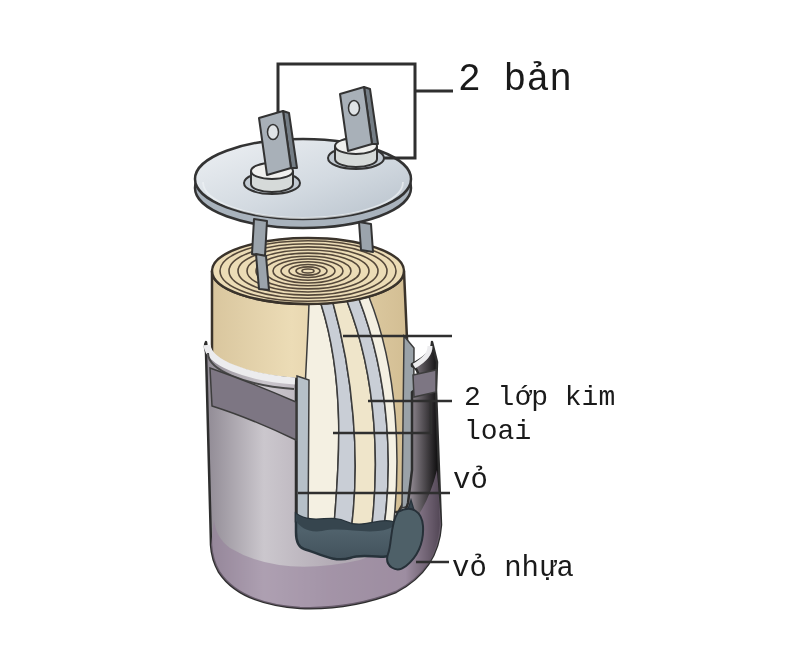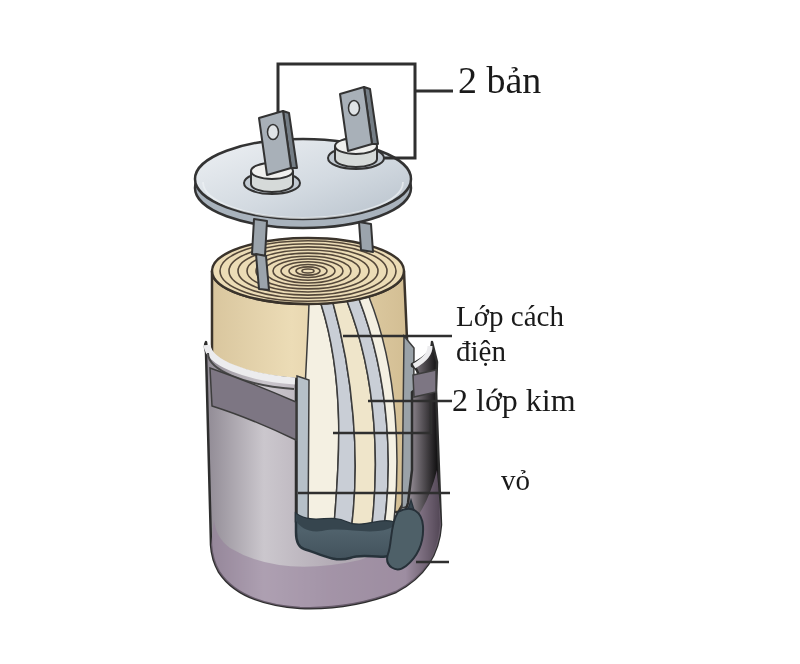--- a/index.html
+++ b/index.html
@@ -3,27 +3,27 @@
 <meta charset="utf-8">
 <style>
   html,body{margin:0;padding:0;background:#ffffff;}
   #stage{
     position:relative;width:800px;height:664px;background:#ffffff;overflow:hidden;
     font-family:"Liberation Sans","DejaVu Sans",sans-serif;
   }
   #art{position:absolute;left:0;top:0;}
   .lbl{
     position:absolute;color:#1a1a1a;white-space:nowrap;
-    font-family:Liberation Serif, serif;
+    font-family:Liberation Mono, monospace;
   }
   .lbl .ln{display:block;}
   #lbl-terminals{left:458px;top:58px;font-size:38px;line-height:1.16;}
   #lbl-insulation{left:456px;top:299px;font-size:29px;line-height:1.22;}
-  #lbl-metal{left:452px;top:381px;font-size:32px;line-height:1.22;}
-  #lbl-aluminum{left:453px;top:463px;font-size:29px;line-height:1.22;margin-left:48px;}
+  #lbl-metal{left:464px;top:381px;font-size:28px;line-height:1.22;}
+  #lbl-aluminum{left:453px;top:463px;font-size:29px;line-height:1.22;}
   #lbl-plastic{left:452px;top:551px;font-size:29px;line-height:1.22;}
 </style>
 </head>
 <body>
 
 <div id="stage">
   <svg id="art" width="800" height="664" viewBox="0 0 800 664">
     <defs>
       <linearGradient id="lidGrad" x1="0" y1="0" x2="1" y2="1">
         <stop offset="0" stop-color="#eef1f4"></stop>
@@ -163,26 +163,26 @@
       <path d="M368,401 L452,401 M333,433 L431,433 L431,401"></path>
       <path d="M298,493 L450,493"></path>
       <path d="M416,562 L449,562"></path>
     </g>
   </svg>
 
   <div class="lbl" id="lbl-terminals">
     <span class="ln">2 bản</span>
   </div>
 
-  <div class="lbl" id="lbl-insulation">
-    <span class="ln">Lớp cách</span>
-    <span class="ln">điện</span>
-  </div>
 
   <div class="lbl" id="lbl-metal">
     <span class="ln">2 lớp kim</span>
+    <span class="ln">loai</span>
   </div>
 
   <div class="lbl" id="lbl-aluminum">
     <span class="ln">vỏ</span>
   </div>
 
+  <div class="lbl" id="lbl-plastic">
+    <span class="ln">vỏ nhựa</span>
+  </div>
 </div>
 
 </body></html>

